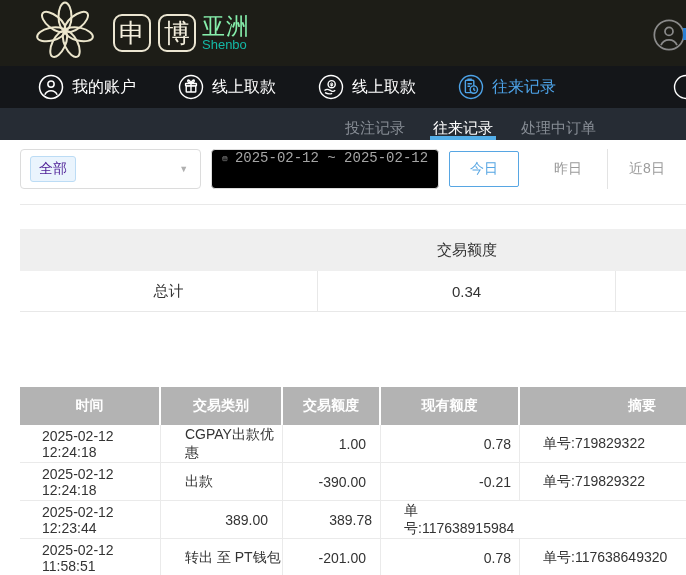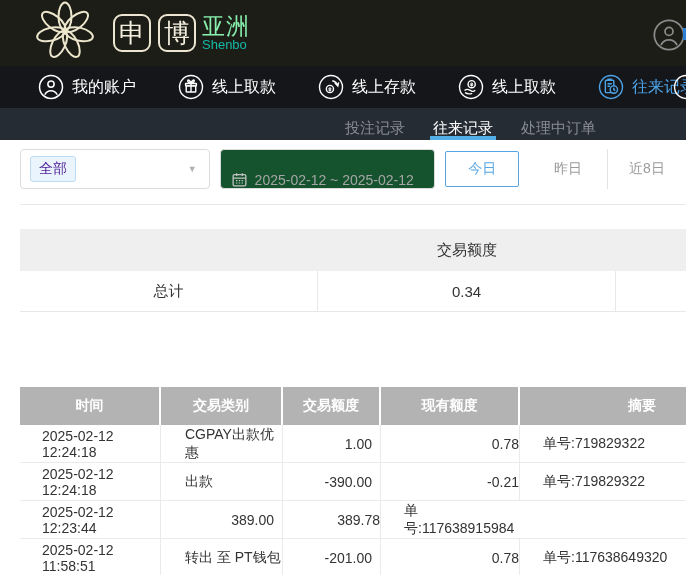--- a/index.html
+++ b/index.html
@@ -35,22 +35,22 @@
     height:4px; background:#53aee8; }
 
   
   .filter-row { display:flex; align-items:center; gap:10px; margin:9px 0 0 20px; }
   .select-box { width:200px; height:40px; border:1px solid #dcdcdc; border-radius:4px;
     display:flex; align-items:center; padding:0 12px 0 9px; background:#fff; cursor:pointer; }
   .chip { background:#eaf4fd; border:1px solid #bcdcf5; border-radius:3px;
     color:#4c1d95; font-size:14px; padding:3px 8px; }
   .caret { margin-left:auto; color:#b0b0b0; font-size:9px; }
   .date-box { width:228px; height:40px; border:1px solid #dcdcdc; border-radius:4px;
-    display:flex; align-items:flex-end; gap:7px; padding:0 10px; color:#a5a5a5; font-size:14px;
-    background:#14532d; cursor:pointer; white-space:nowrap; }
+    display:flex; align-items:flex-start; gap:7px; padding:0 10px; color:#a5a5a5; font-size:14px;
+    background:#000000; cursor:pointer; white-space:nowrap;font-family:Liberation Mono, monospace; }
   .btn-today { width:78px; height:36px; border:1px solid #57a6e3; border-radius:2px;
     background:#fff; color:#57a6e3; font-size:14px; display:flex; align-items:center;
     justify-content:center; cursor:pointer; }
   .quick-group { display:flex; align-items:center; height:40px; }
   .btn-quick { width:78px; height:40px; background:#fff; color:#9b9b9b; font-size:14px;
     display:flex; align-items:center; justify-content:center; cursor:pointer; }
   .quick-sep { width:1px; height:40px; background:#e3e3e3; }
 
   .divider { height:1px; background:#e9e9e9; margin:15px 0 0 20px; }
 
@@ -68,22 +68,22 @@
   .dtable { width:740px; margin:75px 0 0 20px; font-size:14px; }
   .thead { display:grid; grid-template-columns:141px 122px 98px 139px 1fr;
     height:38px; background:#b3b3b3; color:#fff; font-weight:bold; }
   .thead .hc { display:flex; align-items:center; justify-content:center; border-right:2px solid #fff; }
   .thead .hc:last-child { border-right:none; justify-content:flex-end; padding-right:104px; }
   .trow { display:grid; grid-template-columns:141px 122px 98px 139px 1fr;
     height:38px; align-items:stretch; border-bottom:1px solid #eaeaea; color:#333; }
   .tcell { display:flex; align-items:center;margin-left:15px; }
   .tcell.c0 { padding-left:7px;  border-right:1px solid #eaeaea; }
   .tcell.c1 { padding-left:9px;  border-right:1px solid #eaeaea; }
-  .tcell.c2 { justify-content:flex-end; padding-right:8px; border-right:1px solid #eaeaea; }
-  .tcell.c3 { justify-content:flex-end; padding-right:0; border-right:1px solid #eaeaea; }
+  .tcell.c2 { justify-content:flex-end; padding-right:14px; border-right:1px solid #eaeaea; }
+  .tcell.c3 { justify-content:flex-end; padding-right:8px; border-right:1px solid #eaeaea; }
   .tcell.c4 { padding-left:8px; }
 </style>
 </head>
 <body>
 
 <div class="logo-band">
   <span class="flower">
     <svg width="74" height="60" viewBox="-32 -30 64 60" fill="none" stroke="#ece6cc" stroke-width="2">
       <g>
           <ellipse cx="0" cy="-14.5" rx="6.5" ry="14"></ellipse>
@@ -136,29 +136,20 @@
   <div class="nav-item">
     <svg width="26" height="26" viewBox="0 0 24 24" fill="none" stroke="#fff" stroke-width="1.3">
       <circle cx="12" cy="12" r="10.6"></circle>
       <rect x="7.6" y="11" width="8.8" height="5.6" rx="0.5"></rect>
       <rect x="7" y="8.7" width="10" height="2.3" rx="0.3"></rect>
       <path d="M12 8.7v7.9"></path>
       <path d="M11.6 8.4C10 8.2 8.7 7 9 6s2.2-.2 3 2.4"></path>
       <path d="M12.4 8.4C14 8.2 15.3 7 15 6s-2.2-.2-3 2.4"></path>
     </svg>
     <span>线上取款</span>
-  </div>
-  <div class="nav-item">
-    <svg width="26" height="26" viewBox="0 0 24 24" fill="none" stroke="#fff" stroke-width="1.3">
-      <circle cx="12" cy="12" r="10.6"></circle>
-      <circle cx="11" cy="13.8" r="3.3"></circle>
-      <path d="M9.8 13.9h2.4M9.8 15.1h2.4M11 12.4l1.2 1.5M11 12.4l-1.2 1.5M11 13.9v2.2" stroke-width="0.9"></path>
-      <path d="M13.2 6.2c2.6.6 4.5 2.4 5 5M15.5 8.2l2.8 2.9.8-3.4"></path>
-    </svg>
-    <span>线上存款</span>
   </div>
   <div class="nav-item">
     <svg width="26" height="26" viewBox="0 0 24 24" fill="none" stroke="#fff" stroke-width="1.3">
       <circle cx="12" cy="12" r="10.6"></circle>
       <circle cx="12.6" cy="9.4" r="3.3"></circle>
       <path d="M11.4 9.5h2.4M11.4 10.7h2.4M12.6 8l1.2 1.5M12.6 8l-1.2 1.5M12.6 9.5v2.1" stroke-width="0.9"></path>
       <path d="M6 15.2c1.6-1.2 3-1.3 4.4-.5l2.2 1.1c1.1.5 2.2.2 3.3-.8M6.5 17.3c2.2 1.2 4.4 1.4 6.6.5"></path>
     </svg>
     <span>线上取款</span>
   </div>

